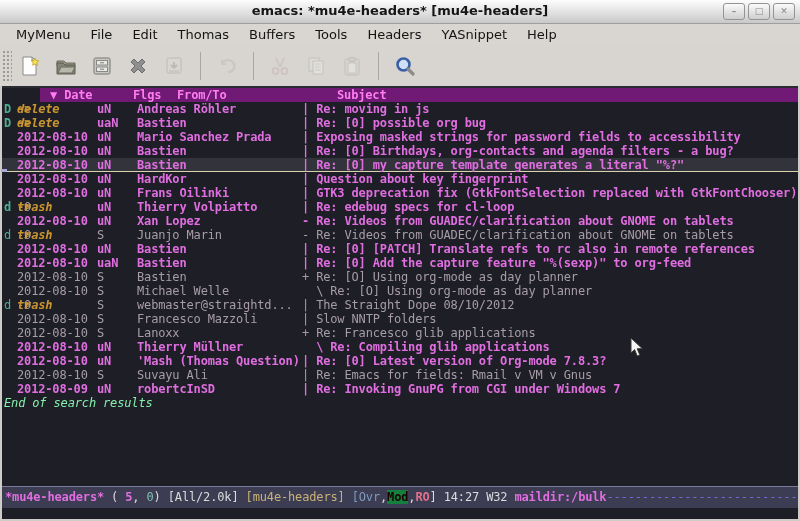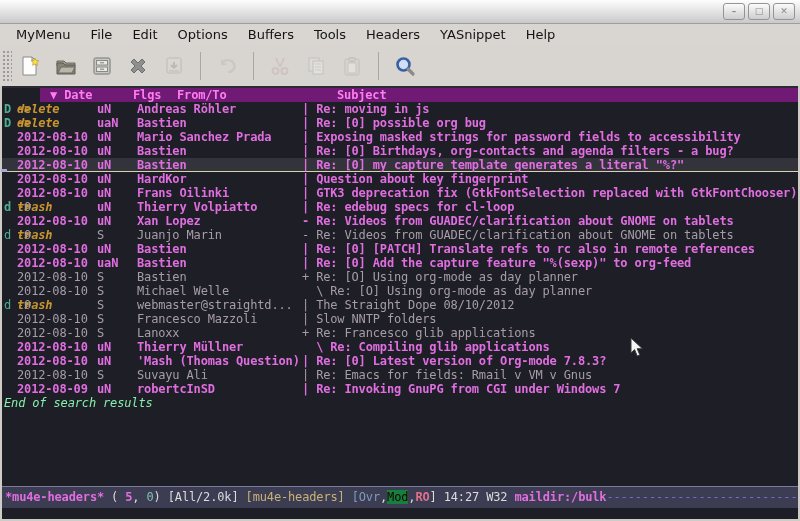--- a/index.html
+++ b/index.html
@@ -60,44 +60,45 @@
   
   .modeline{position:absolute;left:0;top:486px;width:800px;height:22px;background:#3c3c52;
             border-top:1px solid #7b7b9e;box-sizing:border-box;line-height:20px;
             font-size:12px;letter-spacing:-0.15px;white-space:pre;padding-left:5px;color:#dcdcdc;}
   .seg-magenta{color:#e06ee0;font-weight:bold;}
   .seg-default{color:#dcdcdc;}
   .seg-teal{color:#7fc0b4;}
   .seg-khaki{color:#c9b277;}
   .seg-slate{color:#7d9cbd;}
   .seg-rose{color:#e0708a;font-weight:bold;}
-  .seg-mod{color:#1a0000;background:#15803d;font-weight:normal;}
+  .seg-mod{color:#1a0000;background:#15803d;font-weight:bold;}
   .seg-dashes{color:#7468d4;}
   .minibuffer{position:absolute;left:0;top:508px;width:800px;height:11px;background:#1e1e27;}
   
   .mousecursor{position:absolute;left:630px;top:337px;z-index:40;}
 </style>
 </head>
 <body>
 
 <div id="frame">
 
   <div class="titlebar">
+    <div class="title-text">emacs: *mu4e-headers* [mu4e-headers]</div>
     <div class="winbtns">
         <div class="wbtn">–</div>
         <div class="wbtn">□</div>
         <div class="wbtn">✕</div>
       </div>
   </div>
 
   <div class="menubar">
       <span class="menu-item">MyMenu</span>
       <span class="menu-item">File</span>
       <span class="menu-item">Edit</span>
-      <span class="menu-item">Options</span>
+      <span class="menu-item">Thomas</span>
       <span class="menu-item">Buffers</span>
       <span class="menu-item">Tools</span>
       <span class="menu-item">Headers</span>
       <span class="menu-item">YASnippet</span>
       <span class="menu-item">Help</span>
     </div>
 
   <div class="toolbar">
     <div class="tb-handle"></div>
   <div class="tb-icon">

